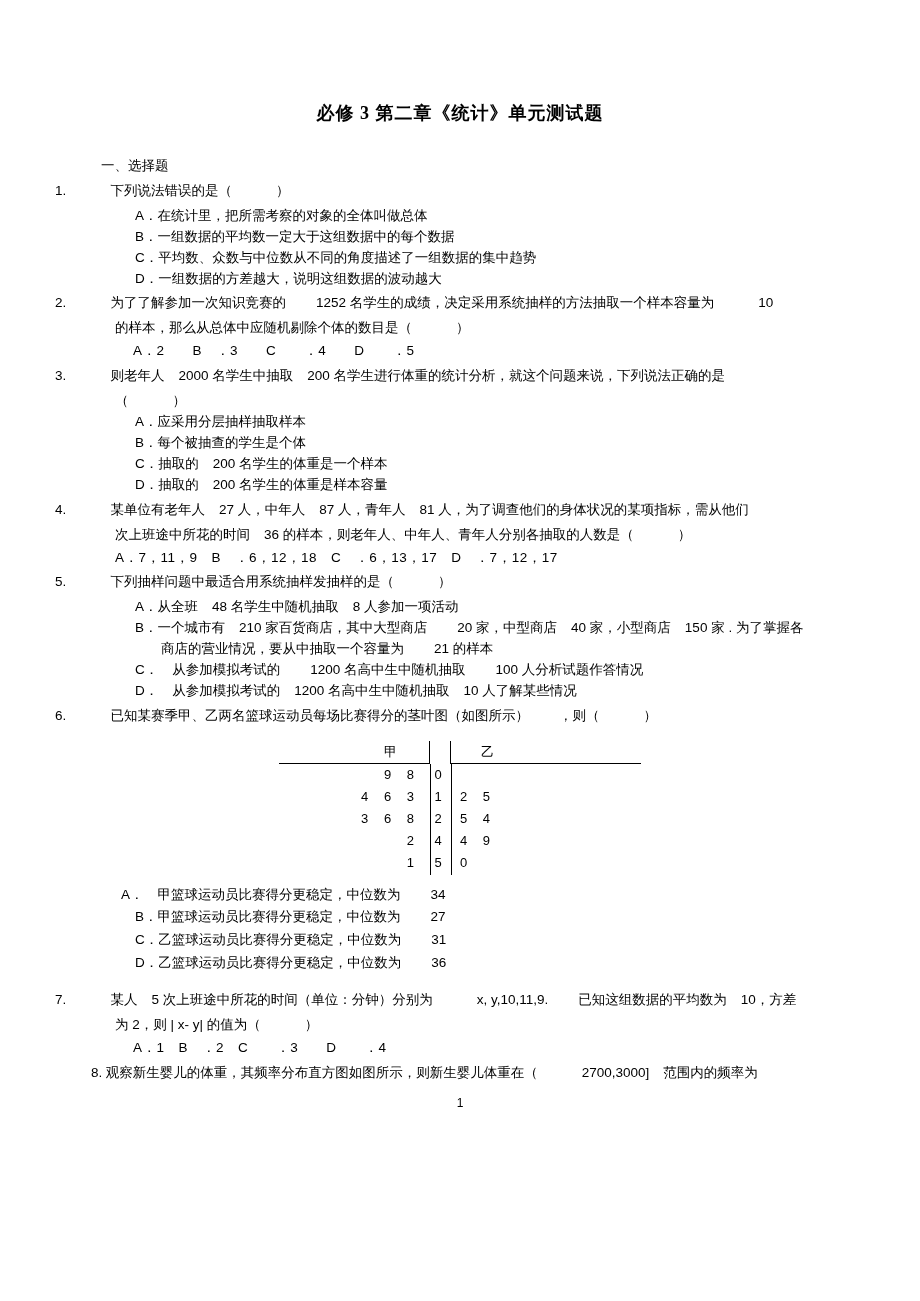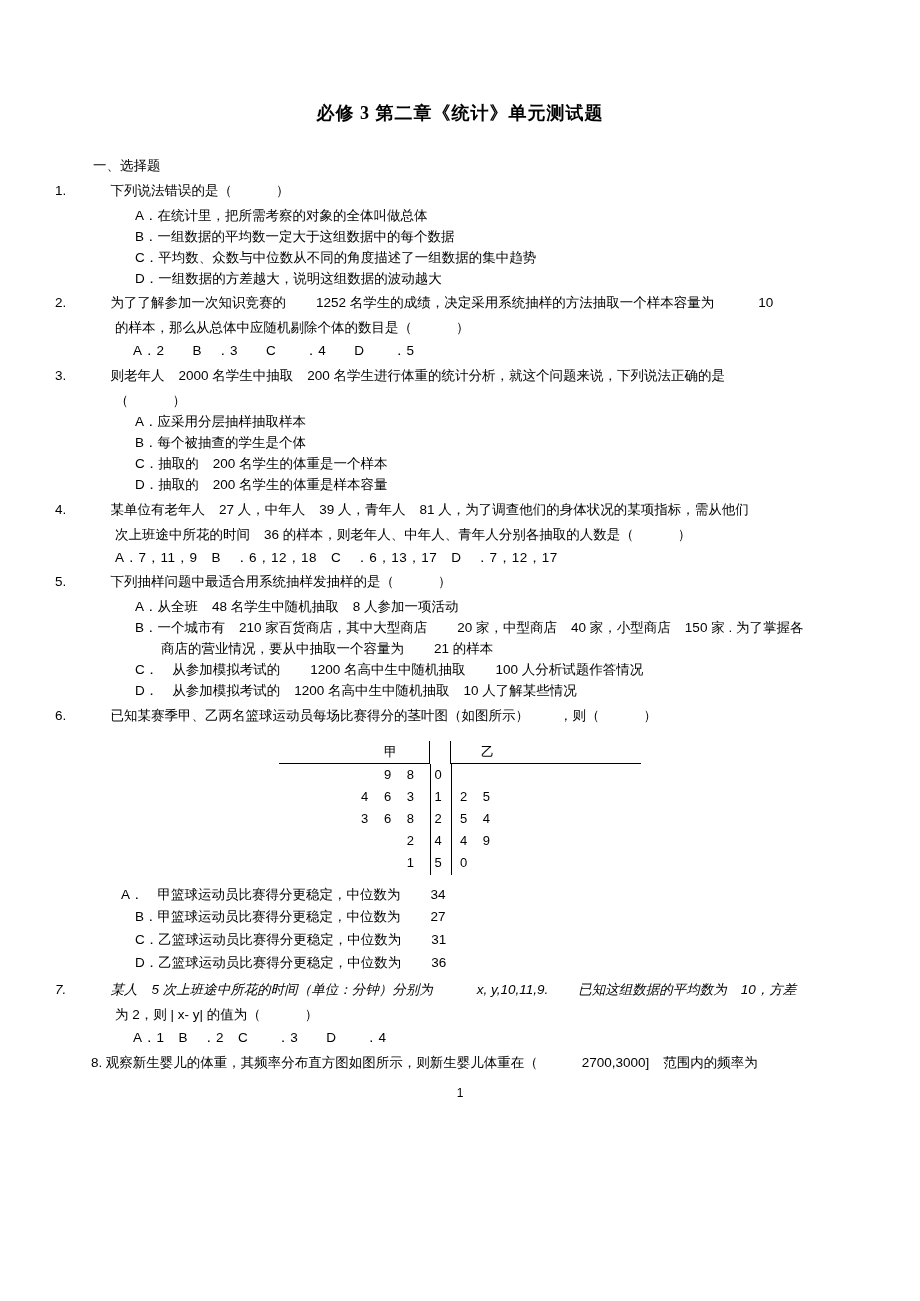--- a/index.html
+++ b/index.html
@@ -14,21 +14,21 @@
       box-sizing: border-box;
     }
     .title {
       text-align: center;
       font-size: 18px;
       margin-bottom: 28px;
       letter-spacing: 1px;
       font-weight: bold;
     }
     .section-head {
-      margin: 6px 0 2px 8px;
+      margin: 6px 0 2px 16px;
     }
     .q {
       margin: 4px 0;
       padding-left: 30px;
       text-indent: -30px;
     }
     .q .num {
       display: inline-block;
       width: 22px;
     }
@@ -85,21 +85,21 @@
     .ans-line {
       padding-left: 36px;
       margin: 2px 0;
     }
     .page-num {
       text-align: center;
       font-family: Arial, sans-serif;
       font-size: 12px;
       margin-top: 10px;
     }
-    .q7 { margin-top: 6px; font-style: italic; }
+    .q7 { margin-top: 16px; }
     .q8 { }
     .gap { display: inline-block; width: 30px; }
     .gap-s { display: inline-block; width: 14px; }
     .gap-l { display: inline-block; width: 44px; }
   </style>
 </head>
 <body>
 
 <div class="title">必修 3 第二章《统计》单元测试题</div>
 
@@ -130,21 +130,21 @@
 <div style="padding-left:30px">
   <span>（</span><span class="gap-l"></span><span>）</span>
 </div>
 <div class="opt-line"><span class="opt-label">A．</span><span>应采用分层抽样抽取样本</span></div>
 <div class="opt-line"><span class="opt-label">B．</span><span>每个被抽查的学生是个体</span></div>
 <div class="opt-line"><span class="opt-label">C．</span><span>抽取的</span><span class="gap-s"></span><span class="sans">200 名学生的体重是一个样本</span></div>
 <div class="opt-line"><span class="opt-label">D．</span><span>抽取的</span><span class="gap-s"></span><span class="sans">200 名学生的体重是样本容量</span></div>
 
 <div class="q">
   <span class="num sans">4.</span>
-  <span>某单位有老年人</span><span class="gap-s"></span><span class="sans">27 人，中年人</span><span class="gap-s"></span><span class="sans">39 人，青年人</span><span class="gap-s"></span><span class="sans">81 人，为了调查他们的身体状况的某项指标，需从他们</span>
+  <span>某单位有老年人</span><span class="gap-s"></span><span class="sans">27 人，中年人</span><span class="gap-s"></span><span class="sans">87 人，青年人</span><span class="gap-s"></span><span class="sans">81 人，为了调查他们的身体状况的某项指标，需从他们</span>
 </div>
 <div style="padding-left:30px">
   <span>次上班途中所花的时间</span><span class="gap-s"></span><span class="sans">36 的样本，则老年人、中年人、青年人分别各抽取的人数是（</span><span class="gap-l"></span><span>）</span>
 </div>
 <div class="opt-inline sans" style="padding-left:30px">A．7，11，9　B　．6，12，18　C　．6，13，17　D　．7，12，17</div>
 
 <div class="q">
   <span class="num sans">5.</span>
   <span>下列抽样问题中最适合用系统抽样发抽样的是（</span><span class="gap-l"></span><span>）</span>
 </div>

